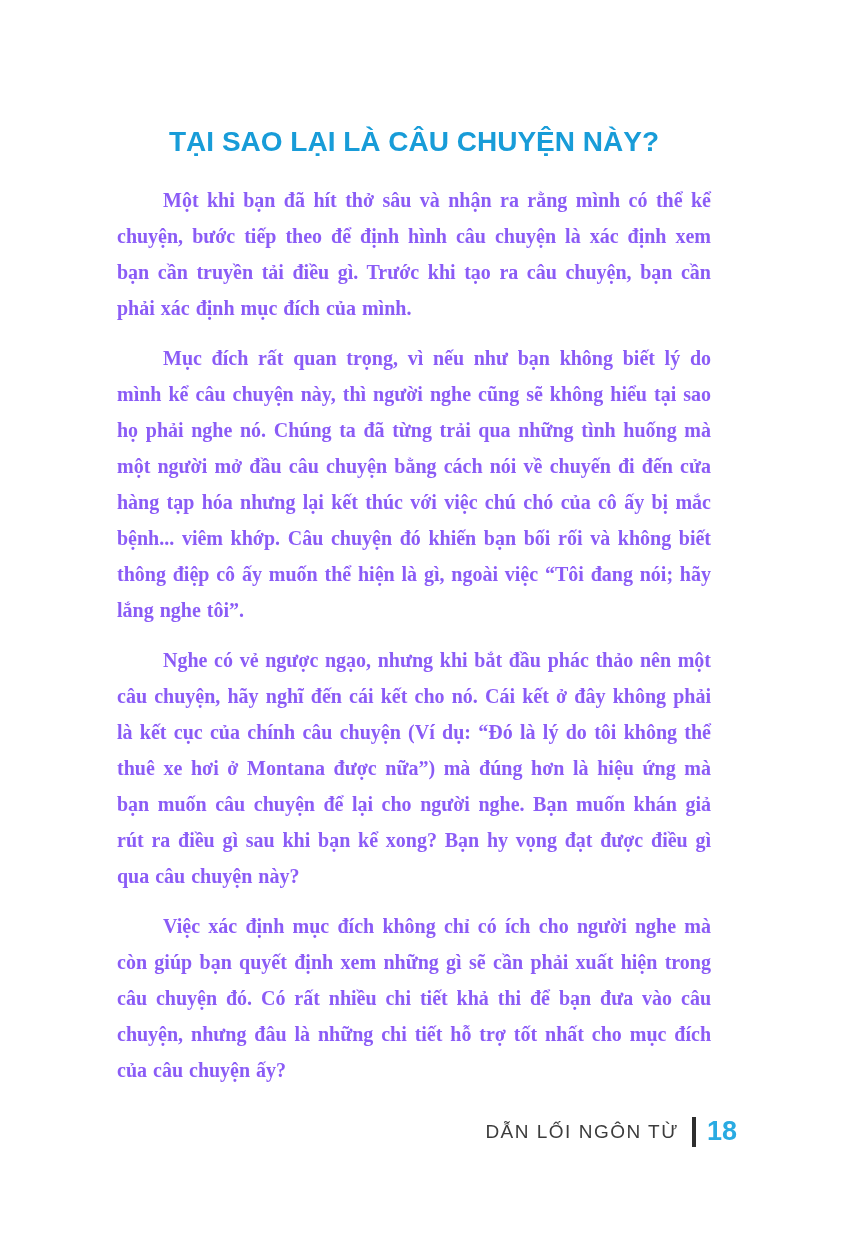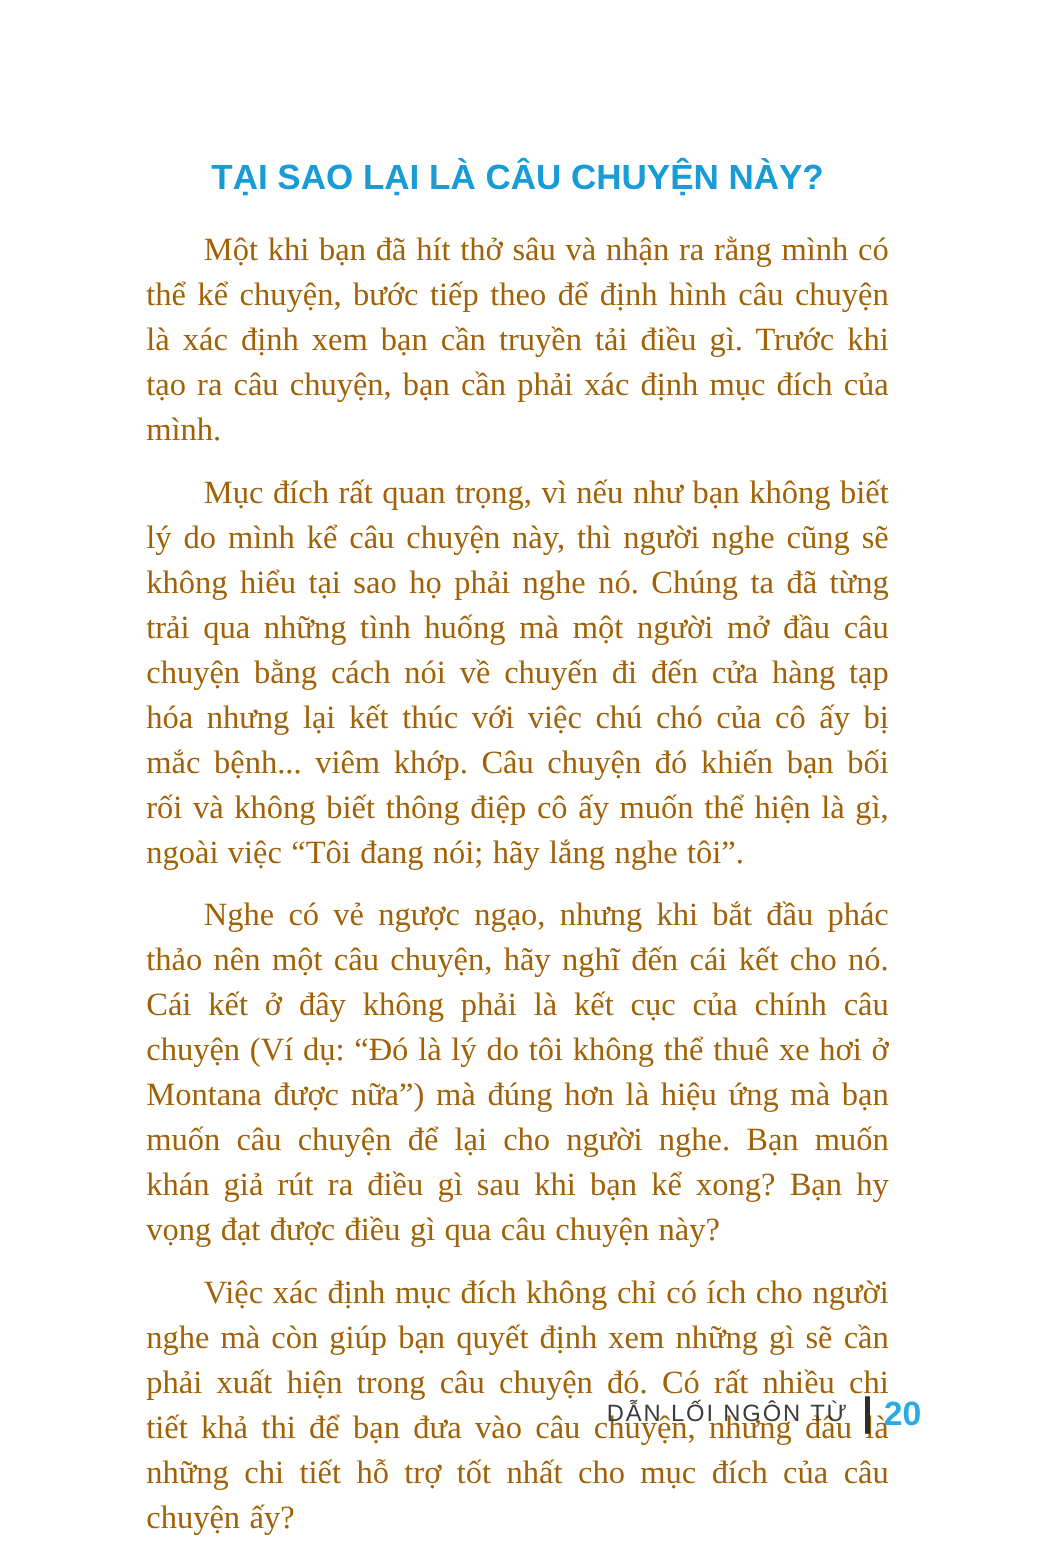--- a/index.html
+++ b/index.html
@@ -24,27 +24,28 @@
     font-family: "Liberation Sans", "DejaVu Sans", sans-serif;
     font-weight: bold;
     font-size: 28px;
     line-height: 32px;
     color: #189cd8;
     letter-spacing: 0px;
     margin: 0 0 24px 0;
     text-align: center;
   }
   .body-text p {
-    font-size: 26px;
+    font-size: 20px;
     line-height: 36px;
-    color: #a16207;
+    color: #8b5cf6;
     text-align: justify;
     text-indent: 46px;
     margin: 0 0 14px 0;
     word-spacing: 1px;
+    font-weight: bold;
   }
   .footer {
     position: absolute;
     right: 108px;
     top: 1116px;
     display: flex;
     align-items: center;
   }
   .footer .book-title {
     font-family: "Liberation Sans", "DejaVu Sans", sans-serif;
@@ -76,14 +77,14 @@
     <p>Một khi bạn đã hít thở sâu và nhận ra rằng mình có thể kể chuyện, bước tiếp theo để định hình câu chuyện là xác định xem bạn cần truyền tải điều gì. Trước khi tạo ra câu chuyện, bạn cần phải xác định mục đích của mình.</p>
     <p>Mục đích rất quan trọng, vì nếu như bạn không biết lý do mình kể câu chuyện này, thì người nghe cũng sẽ không hiểu tại sao họ phải nghe nó. Chúng ta đã từng trải qua những tình huống mà một người mở đầu câu chuyện bằng cách nói về chuyến đi đến cửa hàng tạp hóa nhưng lại kết thúc với việc chú chó của cô ấy bị mắc bệnh... viêm khớp. Câu chuyện đó khiến bạn bối rối và không biết thông điệp cô ấy muốn thể hiện là gì, ngoài việc “Tôi đang nói; hãy lắng nghe tôi”.</p>
     <p>Nghe có vẻ ngược ngạo, nhưng khi bắt đầu phác thảo nên một câu chuyện, hãy nghĩ đến cái kết cho nó. Cái kết ở đây không phải là kết cục của chính câu chuyện (Ví dụ: “Đó là lý do tôi không thể thuê xe hơi ở Montana được nữa”) mà đúng hơn là hiệu ứng mà bạn muốn câu chuyện để lại cho người nghe. Bạn muốn khán giả rút ra điều gì sau khi bạn kể xong? Bạn hy vọng đạt được điều gì qua câu chuyện này?</p>
     <p>Việc xác định mục đích không chỉ có ích cho người nghe mà còn giúp bạn quyết định xem những gì sẽ cần phải xuất hiện trong câu chuyện đó. Có rất nhiều chi tiết khả thi để bạn đưa vào câu chuyện, nhưng đâu là những chi tiết hỗ trợ tốt nhất cho mục đích của câu chuyện ấy?</p>
   </div>
 </div>
 
 <div class="footer">
   <span class="book-title">DẪN LỐI NGÔN TỪ</span>
   <span class="divider"></span>
-  <span class="page-number">20</span>
+  <span class="page-number">18</span>
 </div>
 
 </body></html>

